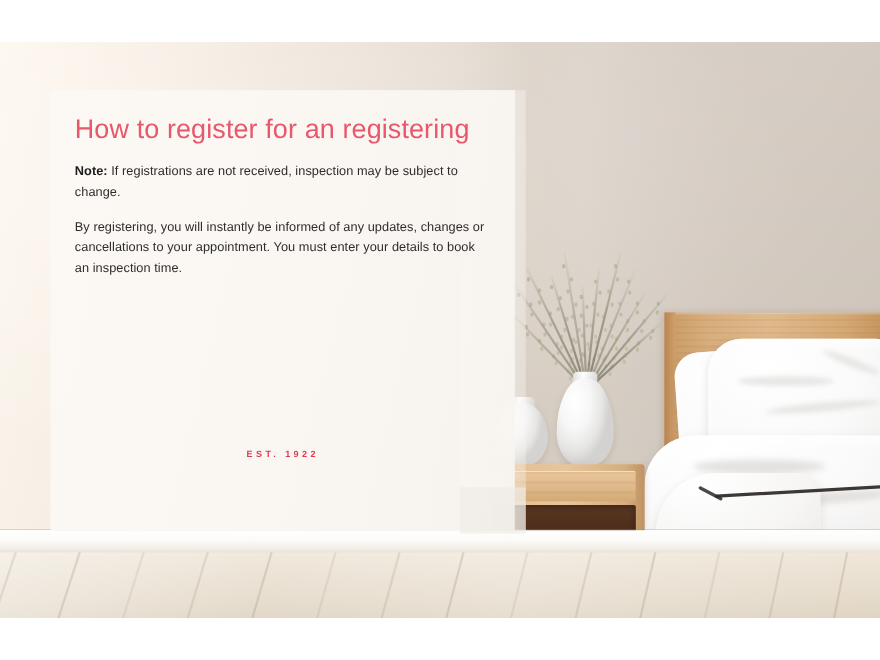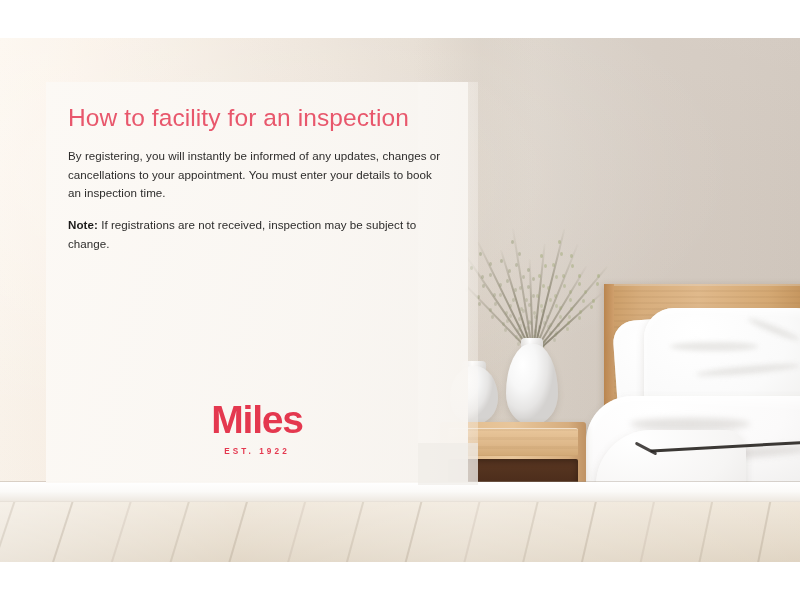--- a/index.html
+++ b/index.html
@@ -344,30 +344,29 @@
         <div class="plank" style="left: 656px; transform: rotate(12.4deg); opacity: 0.35;"></div>
         <div class="plank" style="left: 714px; transform: rotate(11.85deg); opacity: 0.47;"></div>
         <div class="plank" style="left: 772px; transform: rotate(11.3deg); opacity: 0.59;"></div>
       </div>
 
     <div class="panel-ghost"></div>
     <div class="panel-ghost2"></div>
 
     <div class="panel">
       <div class="panel-inner">
-        <h1 class="headline">How to facility for an inspection</h1>
-
+        <h1 class="headline">How to register for an registering</h1>
+
+
+        <p class="body"><b>Note:</b><span> If registrations are not received, inspection may be subject to change.</span></p>
 
         <p class="body">By registering, you will instantly be informed of any updates, changes or cancellations to your appointment. You must enter your details to book an inspection time.</p>
-
-        <p class="body"><b>Note:</b><span> If registrations are not received, inspection may be subject to change.</span></p>
       </div>
 
       <div class="logo">
-        <div class="logo-word">Miles</div>
         <div class="logo-est">EST. 1922</div>
       </div>
     </div>
 
   </div>
 
   <div class="bar bar-top"></div>
   <div class="bar bar-bottom"></div>
 
 </div>

